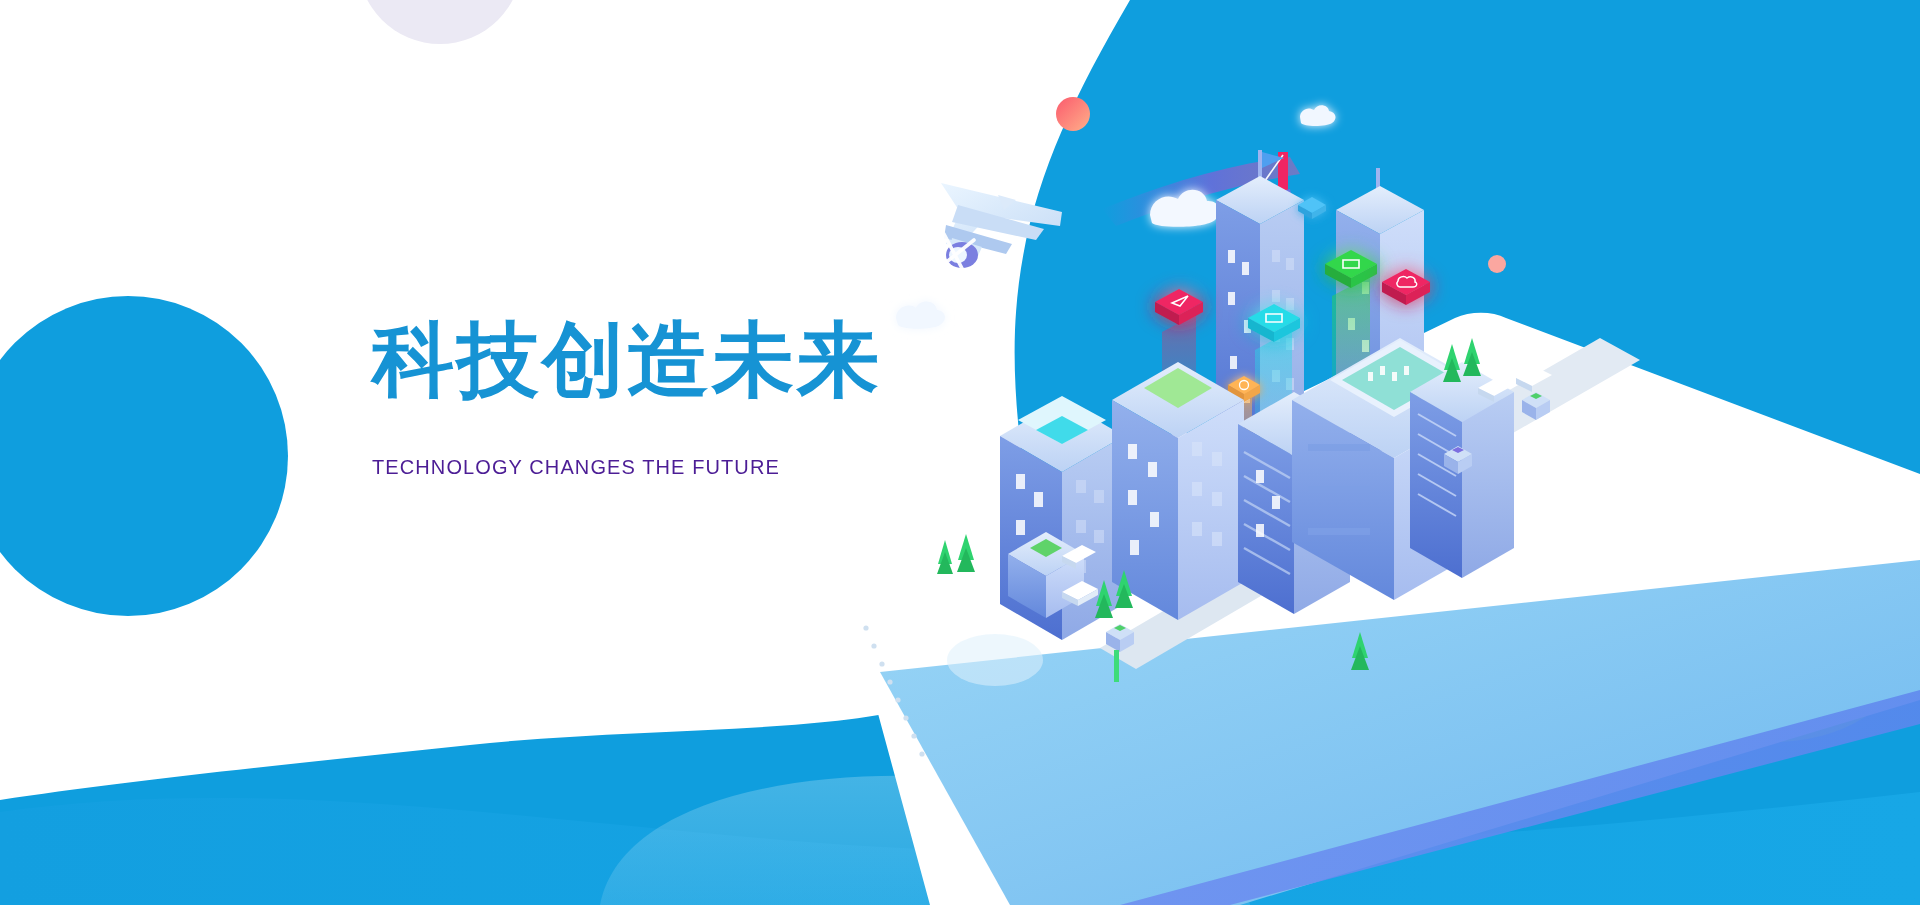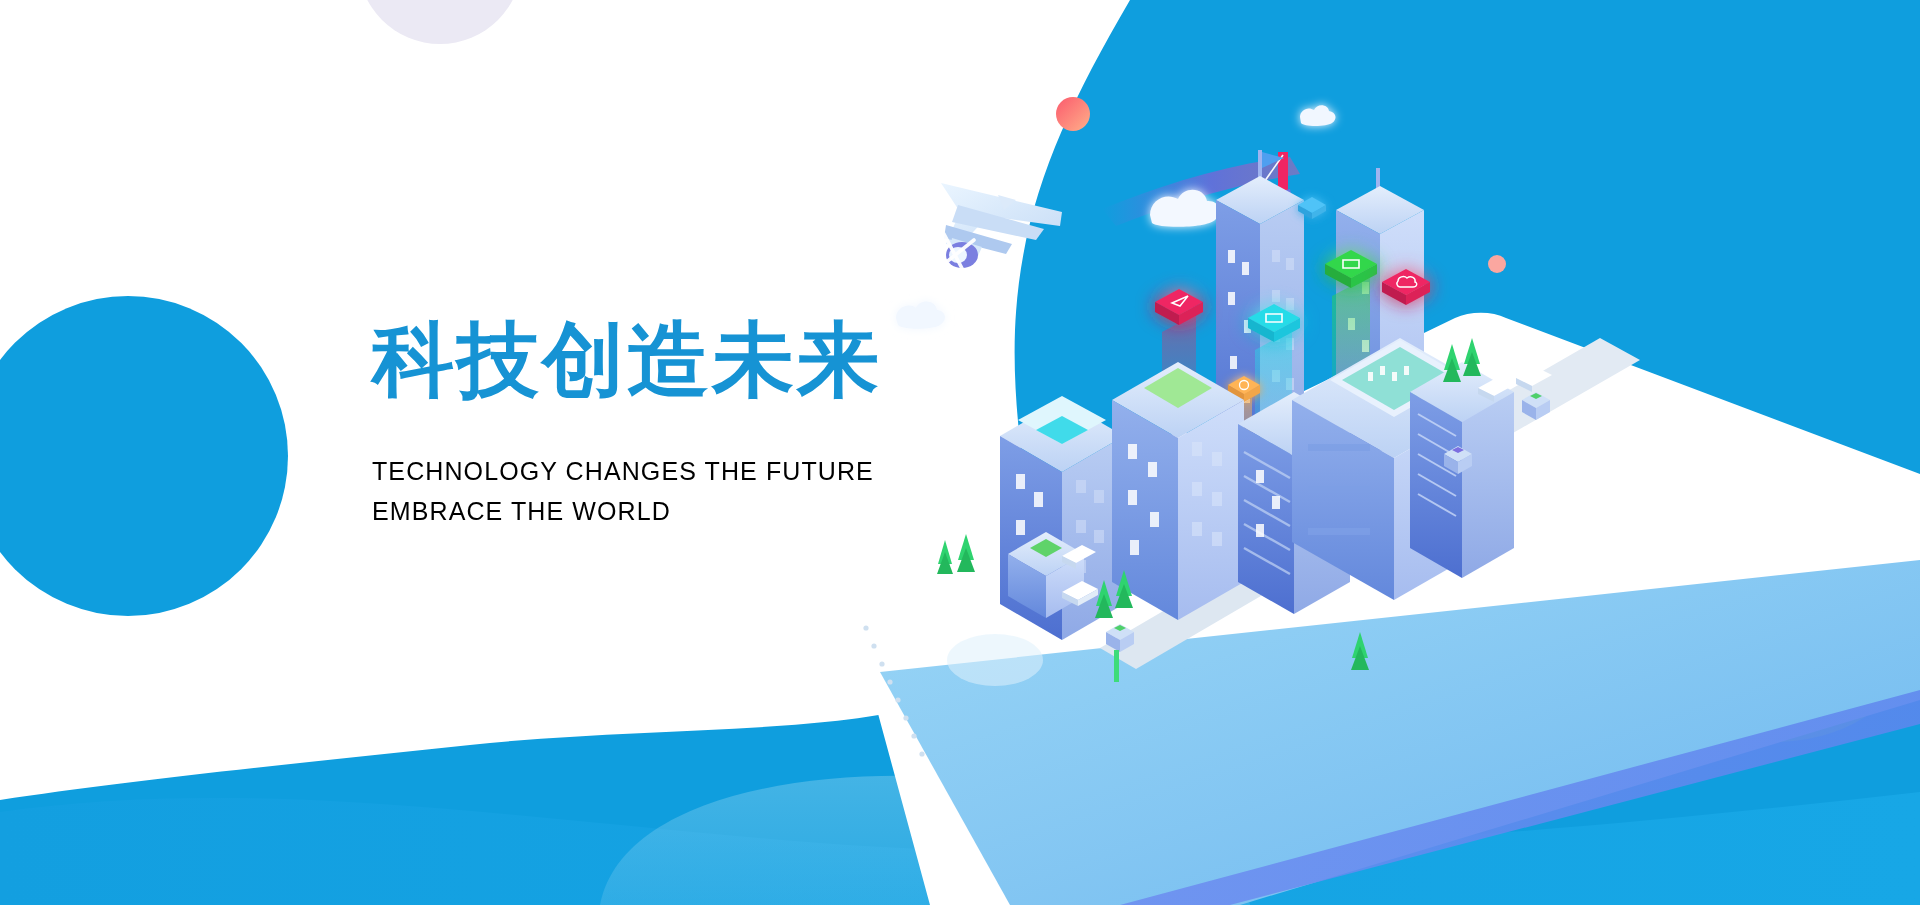--- a/index.html
+++ b/index.html
@@ -30,24 +30,24 @@
     letter-spacing:3px;
     color:#1693d4;
     margin:0;
     white-space:nowrap;
   }
   .headline .ln{display:block;}
   .subcopy{
     margin-top:38px;
     font-family:"Liberation Sans","DejaVu Sans",sans-serif;
     font-weight:400;
-    font-size:25px;
+    font-size:20px;
     line-height:1.58;
     letter-spacing:1.1px;
-    color:#000000;
+    color:#4c1d95;
     white-space:nowrap;
   }
   .subcopy .sl{display:block;}
   
   .illo{position:absolute;left:0;top:0;width:1920px;height:905px;z-index:30;pointer-events:none;}
 </style>
 </head>
 <body>
 
 <div class="banner">
@@ -89,21 +89,20 @@
     <ellipse cx="1700" cy="700" rx="78" ry="48" fill="#5b5bd6" opacity=".55"></ellipse>
     <ellipse cx="1772" cy="662" rx="128" ry="80" fill="url(#gTeal)"></ellipse>
   </svg>
 
   <div class="copy">
     <h1 class="headline">
       <span class="ln">科技创造未来</span>
     </h1>
     <div class="subcopy">
       <span class="sl">TECHNOLOGY CHANGES THE FUTURE</span>
-      <span class="sl">EMBRACE THE WORLD</span>
     </div>
   </div>
 
   <svg class="illo" viewBox="0 0 1920 905" preserveAspectRatio="none">
     <defs>
       <linearGradient id="bTop" x1="0" y1="0" x2="0" y2="1">
         <stop offset="0%" stop-color="#e4eefc"></stop>
           <stop offset="100%" stop-color="#bcd2f4"></stop>
       </linearGradient>
       <linearGradient id="bLeft" x1="0" y1="0" x2="0" y2="1">

